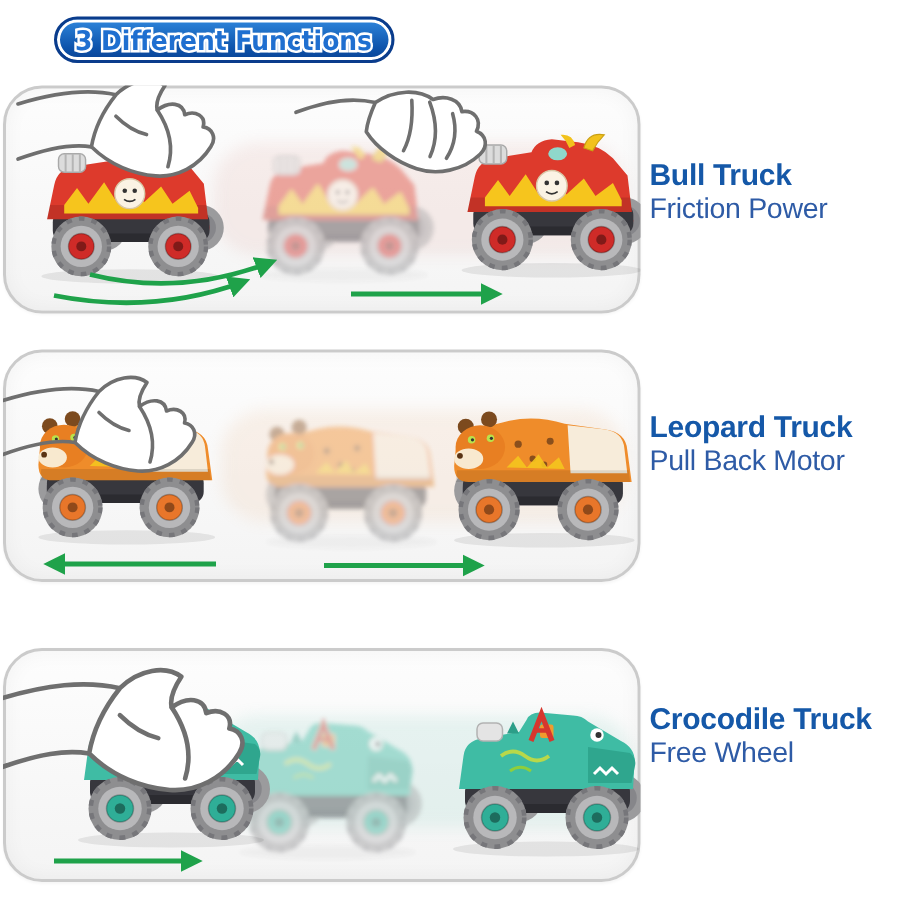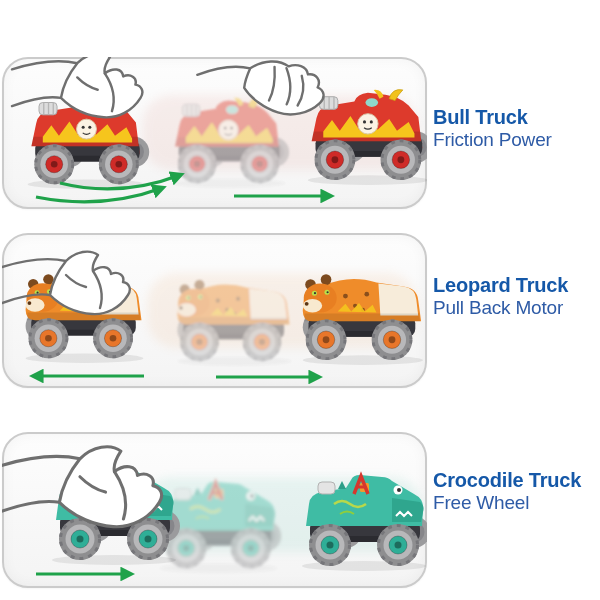--- a/index.html
+++ b/index.html
@@ -137,20 +137,25 @@
       <g id="hand-b" fill="#ffffff" stroke="#6f6f6f" stroke-width="2.4" stroke-linejoin="round" stroke-linecap="round">
         <path d="M0,26 C20,16 36,12 52,14" fill="none"></path>
         <path d="M52,14 C64,4 80,2 90,8 C98,4 108,6 110,14 C118,12 124,18 121,26 C128,28 130,35 125,41 C115,53 98,58 84,55 C70,52 56,44 48,34 C48,26 50,20 52,14 Z"></path>
         <path d="M88,10 C94,22 96,34 92,46" fill="none"></path>
         <path d="M104,16 C108,26 108,36 103,46" fill="none"></path>
         <path d="M76,10 C78,22 78,34 74,44" fill="none"></path>
       </g>
     </defs>
   </svg>
 
+  <div class="title-pill">
+    <svg width="222" height="27" viewBox="0 0 222 27">
+      <text x="111" y="20" text-anchor="middle" textLength="198" lengthAdjust="spacingAndGlyphs" font-family="DejaVu Sans, sans-serif" font-size="18" font-weight="bold" paint-order="stroke" stroke="#ffffff" stroke-width="3.4" fill="#1f6fd0">3 Different Functions</text>
+    </svg>
+  </div>
 
   <div class="panel panel-1">
     <svg class="scene" width="425" height="152" viewBox="0 0 425 152">
       <rect x="140" y="38" width="275" height="75" rx="30" fill="#d98a7e" opacity="0.12" filter="url(#blur6)"></rect>
       <g transform="translate(162,38) scale(0.92)" opacity="0.4" filter="url(#blur1)">
         <use href="#truck-bull"></use>
       </g>
       <g transform="translate(298,30) scale(0.97)">
         <use href="#truck-bull"></use>
       </g>

